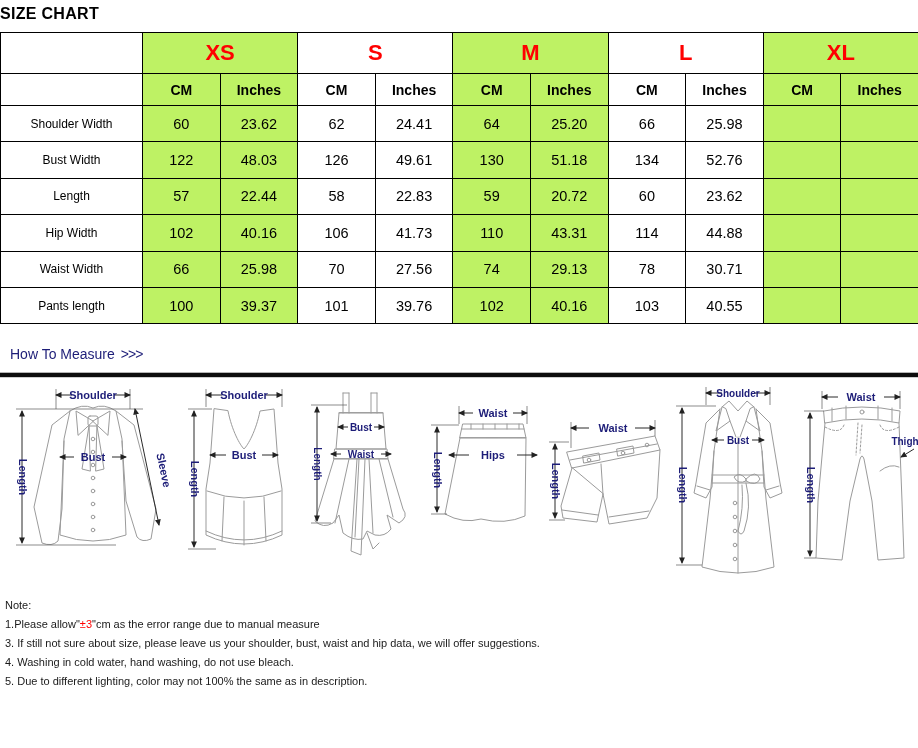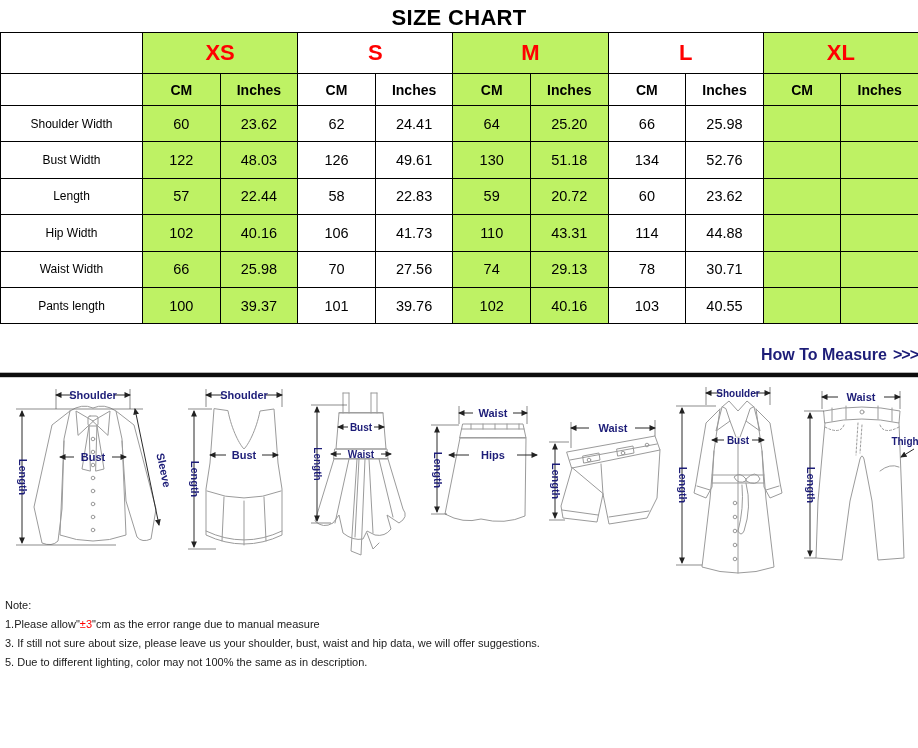--- a/index.html
+++ b/index.html
@@ -2,39 +2,39 @@
 <html><head>
 <meta charset="utf-8">
 <style>
   html,body{margin:0;padding:0;}
   body{
     width:918px;height:748px;overflow:hidden;background:#fff;
     font-family:"Liberation Sans","DejaVu Sans",sans-serif;color:#000;position:relative;
   }
   
   .page-title{
-    margin-top:5px;height:27px;text-align:center;
-    font-size:22px;font-weight:bold;letter-spacing:.3px;
+    margin-top:5px;height:27px;text-align:left;
+    font-size:16px;font-weight:bold;letter-spacing:.3px;
   }
   
   table.size-table{border-collapse:collapse;table-layout:fixed;width:918px;}
   .size-table col.c-label{width:142px;}
   .size-table col.c-data{width:77.6px;}
   .size-table td,.size-table th{
     border:1px solid #000;text-align:center;vertical-align:middle;
     padding:0;overflow:hidden;white-space:nowrap;font-weight:normal;
   }
   .size-table tr.row-sizes th{height:40px;font-size:22px;font-weight:bold;color:#ff0000;}
   .size-table tr.row-units th{height:31px;font-size:14px;font-weight:bold;color:#000;}
   .size-table tbody td{height:35.4px;font-size:14.5px;}
   .size-table td.rowlabel{font-size:12px;}
   .size-table .sh{background:#bef264;}
   
   .htm-heading{
-    margin:22px 0 0 10px;font-size:16px;font-weight:bold;color:#1d1d78;height:22px;text-align:right;
+    margin:22px 0 0 10px;font-size:14px;font-weight:normal;color:#1d1d78;height:22px;
   }
   .htm-heading .arrows{letter-spacing:-1px;margin-left:6px;}
   .rule{margin-top:4px;height:4px;background:#0d0d0d;border-top:1px solid #b5b5b5;border-bottom:1px solid #cfcfcf;}
   
   .diagrams{position:relative;height:212px;width:918px;}
   .diagrams svg{position:absolute;top:0;left:0;overflow:visible;}
   svg .g{fill:none;stroke:#9b9b9b;stroke-width:1;stroke-linejoin:round;stroke-linecap:round;}
   svg .dl{stroke:#2a2a2a;stroke-width:1;fill:none;}
   svg .ext{stroke:#5a5a5a;stroke-width:.7;fill:none;}
   svg .dash{stroke-dasharray:2,2;}
@@ -429,14 +429,15 @@
     <text class="dim" x="65" y="20" text-anchor="middle">Waist</text>
     <text class="dim s10" x="109" y="64" text-anchor="middle">Thigh</text>
     <text class="dim" x="11" y="104" text-anchor="middle" transform="rotate(90,11,104)">Length</text>
   </svg>
 </div>
 
 <div class="note">
   <div>Note:</div>
   <div><span>1.Please allow"</span><span class="red">±3</span><span>"cm as the error range due to manual measure</span></div>
   <div>3. If still not sure about size, please leave us your shoulder, bust, waist and hip data, we will offer suggestions.</div>
+  <div>4. Washing in cold water, hand washing, do not use bleach.</div>
   <div>5. Due to different lighting, color may not 100% the same as in description.</div>
 </div>
 
 </body></html>

